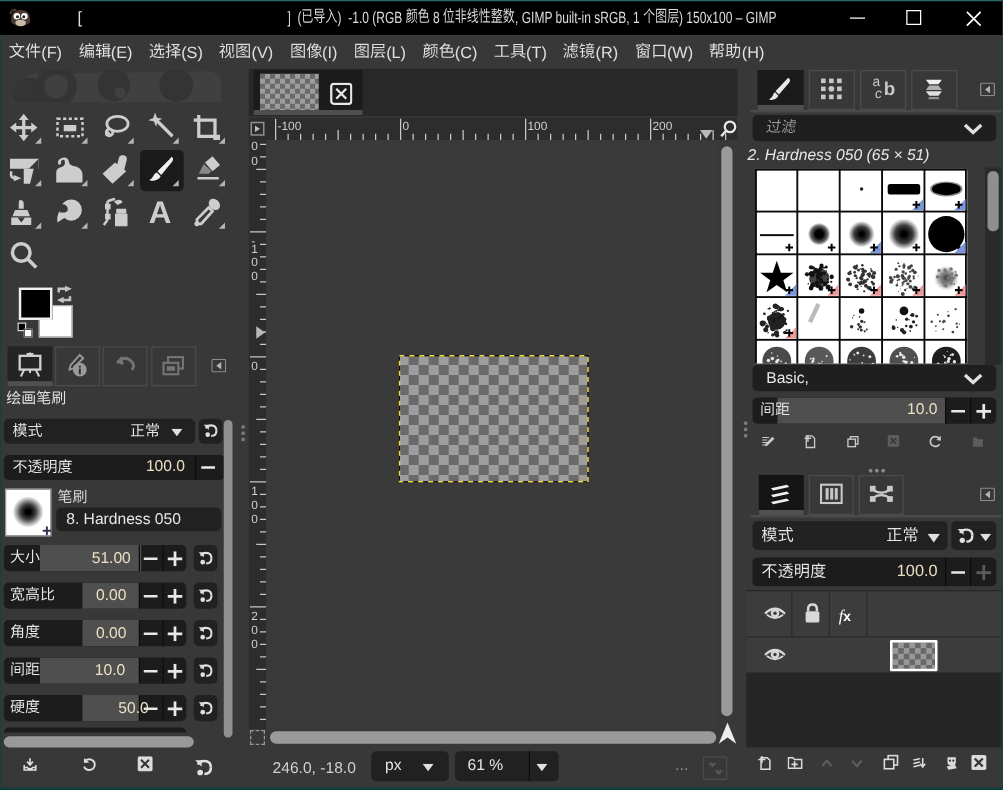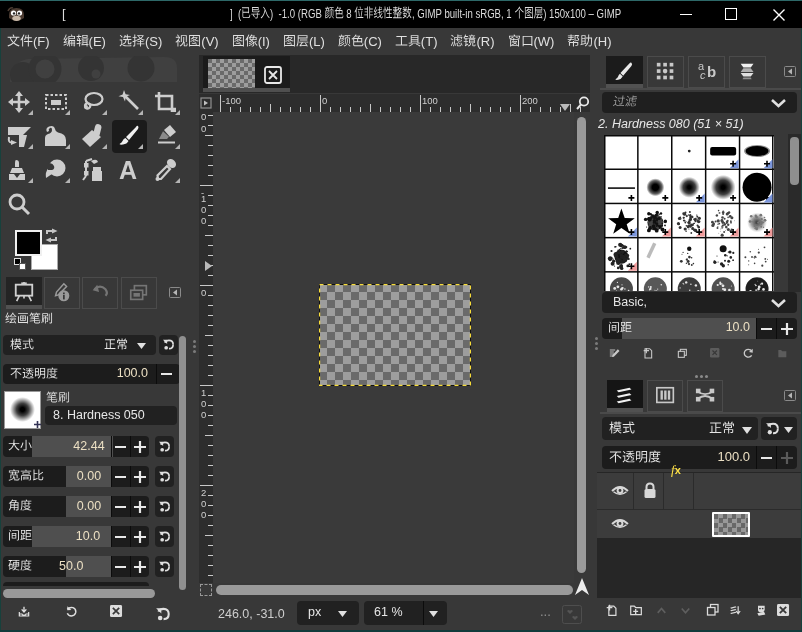--- a/index.html
+++ b/index.html
@@ -401,21 +401,21 @@
   </div>
 <div class="ab" style="left:45px;top:406px;width:132px;height:19px;background:#212121;border-radius:4px;color:#e6e6e6;font-size:12.5px;line-height:19px;padding-left:8px">8. Hardness 050</div>
 <div class="ab" style="left:3px;top:436px;width:146px;height:21px;background:#1c1c1c;border-radius:4px;overflow:hidden">
 <div class="ab" style="left:29px;top:0;width:81px;height:21px;background:#4f4f4f"></div>
 <div class="ab" style="left:108px;top:0;width:1px;height:21px;background:#0c0c0c"></div>
 <div class="ab" style="left:127px;top:0;width:1px;height:21px;background:#0c0c0c"></div>
 <div class="ab" style="left:112px;top:9.5px;width:11px;height:2px;background:#e8e8e8"></div>
 <svg class="ab" style="left:131px;top:4.5px" width="12" height="12" viewBox="0 0 12 12">
       <path d="M6 0 L6 12 M0 6 L12 6" stroke="#e8e8e8" stroke-width="2.2"></path>
     </svg>
-<div class="ab" style="left:56px;top:3px;width:60px;text-align:center;font-size:12.5px;color:#ebdfc3">42.44</div>
+<div class="ab" style="left:56px;top:3px;width:60px;text-align:center;font-size:12.5px;color:#ebdfc3">51.00</div>
 </div>
 <div class="ab" style="left:8px;top:439px">
     <svg width="24" height="14" viewBox="0 0 24 14" style="display:block" fill="#e6e6e6">
       <path transform="translate(0.0,10.56) scale(0.012000,-0.012000)" d="M461 839C460 760 461 659 446 553H62V476H433C393 286 293 92 43 -16C64 -32 88 -59 100 -78C344 34 452 226 501 419C579 191 708 14 902 -78C915 -56 939 -25 958 -8C764 73 633 255 563 476H942V553H526C540 658 541 758 542 839Z"></path>
       <path transform="translate(12.0,10.56) scale(0.012000,-0.012000)" d="M464 826V24C464 4 456 -2 436 -3C415 -4 343 -5 270 -2C282 -23 296 -59 301 -80C395 -81 457 -79 494 -66C530 -54 545 -31 545 24V826ZM705 571C791 427 872 240 895 121L976 154C950 274 865 458 777 598ZM202 591C177 457 121 284 32 178C53 169 86 151 103 138C194 249 253 430 286 577Z"></path>
     </svg>
   </div>
 <div class="ab" style="left:155px;top:436px;width:19px;height:21px;background:#212121;border-radius:4px"></div>
 <svg class="ab" style="left:158px;top:440px" width="13" height="13" viewBox="0 0 14 14">
 <path d="M12 7 Q12 2.5 7.5 2.5 Q4 2.5 3 5" fill="none" stroke="#e0e0e0" stroke-width="1.8"></path>
@@ -494,21 +494,21 @@
 <circle cx="4.5" cy="10.5" r="2" fill="#e0e0e0"></circle>
   </svg>
 <div class="ab" style="left:3px;top:556px;width:146px;height:21px;background:#1c1c1c;border-radius:4px;overflow:hidden">
 <div class="ab" style="left:63px;top:0;width:46px;height:21px;background:#4f4f4f"></div>
 <div class="ab" style="left:108px;top:0;width:1px;height:21px;background:#0c0c0c"></div>
 <div class="ab" style="left:127px;top:0;width:1px;height:21px;background:#0c0c0c"></div>
 <div class="ab" style="left:112px;top:9.5px;width:11px;height:2px;background:#e8e8e8"></div>
 <svg class="ab" style="left:131px;top:4.5px" width="12" height="12" viewBox="0 0 12 12">
       <path d="M6 0 L6 12 M0 6 L12 6" stroke="#e8e8e8" stroke-width="2.2"></path>
     </svg>
-<div class="ab" style="left:56px;top:3px;width:60px;text-align:left;font-size:12.5px;color:#ebdfc3">50.0</div>
+<div class="ab" style="left:56px;top:3px;width:60px;text-align:right;font-size:12.5px;color:#ebdfc3">50.0</div>
 </div>
 <div class="ab" style="left:8px;top:559px">
     <svg width="24" height="14" viewBox="0 0 24 14" style="display:block" fill="#e6e6e6">
       <path transform="translate(0.0,10.56) scale(0.012000,-0.012000)" d="M430 633V256H633C627 206 612 158 582 114C545 146 516 183 495 227L431 211C458 153 493 105 538 66C497 30 440 -1 360 -23C375 -37 396 -66 405 -82C488 -54 549 -18 593 24C678 -32 789 -66 924 -82C933 -62 952 -33 967 -17C832 -5 721 25 637 75C677 130 695 192 704 256H930V633H710V728H951V796H410V728H639V633ZM497 417H639V365L638 315H497ZM709 315 710 365V417H861V315ZM497 573H639V474H497ZM710 573H861V474H710ZM50 787V718H176C148 565 103 424 31 328C44 309 61 264 66 246C85 271 103 298 119 328V-34H184V46H381V479H185C211 554 232 635 247 718H388V787ZM184 411H317V113H184Z"></path>
       <path transform="translate(12.0,10.56) scale(0.012000,-0.012000)" d="M386 644V557H225V495H386V329H775V495H937V557H775V644H701V557H458V644ZM701 495V389H458V495ZM757 203C713 151 651 110 579 78C508 111 450 153 408 203ZM239 265V203H369L335 189C376 133 431 86 497 47C403 17 298 -1 192 -10C203 -27 217 -56 222 -74C347 -60 469 -35 576 7C675 -37 792 -65 918 -80C927 -61 946 -31 962 -15C852 -5 749 15 660 46C748 93 821 157 867 243L820 268L807 265ZM473 827C487 801 502 769 513 741H126V468C126 319 119 105 37 -46C56 -52 89 -68 104 -80C188 78 201 309 201 469V670H948V741H598C586 773 566 813 548 845Z"></path>
     </svg>
   </div>
 <div class="ab" style="left:155px;top:556px;width:19px;height:21px;background:#212121;border-radius:4px"></div>
 <svg class="ab" style="left:158px;top:560px" width="13" height="13" viewBox="0 0 14 14">
 <path d="M12 7 Q12 2.5 7.5 2.5 Q4 2.5 3 5" fill="none" stroke="#e0e0e0" stroke-width="1.8"></path>
@@ -676,21 +676,21 @@
 <rect x="1" y="1" width="150" height="100" fill="url(#chk)"></rect>
 <rect x="0.5" y="0.5" width="151" height="101" fill="none" stroke="#101010" stroke-width="1"></rect>
 <rect x="0.5" y="0.5" width="151" height="101" fill="none" stroke="#f7dc3a" stroke-width="1.4" stroke-dasharray="4 4"></rect>
 </svg>
 <div class="ab" style="left:577px;top:117px;width:9px;height:456px;background:#9a9a9a;border-radius:5px"></div>
 <div class="ab" style="left:216px;top:585px;width:357px;height:10px;background:#9a9a9a;border-radius:5px"></div>
 <div class="ab" style="left:200px;top:584px;width:12px;height:12px;border:1.4px dashed #989898"></div>
 <svg class="ab" style="left:573px;top:577px" width="18" height="19" viewBox="0 0 18 19">
     <path d="M9 1 L16 18 L9 13 L2 18 Z" fill="#ececec"></path>
   </svg>
-<div class="ab" style="left:218px;top:607px;font-size:12.5px;color:#cfcfcf">246.0, -31.0</div>
+<div class="ab" style="left:218px;top:607px;font-size:12.5px;color:#cfcfcf">246.0, -18.0</div>
 <div class="ab" style="left:297px;top:601px;width:62px;height:24px;background:#212121;border-radius:4px">
 <div class="ab" style="left:11px;top:4px;font-size:12.5px;color:#e6e6e6">px</div>
   </div>
 <svg class="ab" style="left:338px;top:611px" width="9" height="6" viewBox="0 0 9 6">
     <path d="M0 0 L9 0 L4.5 6 Z" fill="#e0e0e0"></path>
   </svg>
 <div class="ab" style="left:364px;top:601px;width:83px;height:24px;background:#212121;border-radius:4px">
 <div class="ab" style="left:10px;top:4px;font-size:12.5px;color:#e6e6e6">61 %</div>
 <div class="ab" style="left:59px;top:0;width:1px;height:24px;background:#0c0c0c"></div>
   </div>
@@ -758,21 +758,21 @@
 <div class="ab" style="left:602px;top:92px;width:195px;height:21px;background:#1f1f1f;border-radius:4px"></div>
 <div class="ab" style="left:613px;top:95px;transform:skewX(-8deg)">
     <svg width="24" height="14" viewBox="0 0 24 14" style="display:block" fill="#9a9a9a">
       <path transform="translate(0.0,10.56) scale(0.012000,-0.012000)" d="M79 774C135 722 199 649 227 602L290 646C259 693 193 763 137 813ZM381 477C432 415 493 327 521 275L584 313C555 365 492 449 441 510ZM262 465H50V395H188V133C143 117 91 72 37 14L89 -57C140 12 189 71 222 71C245 71 277 37 319 11C389 -33 473 -43 597 -43C693 -43 870 -38 941 -34C942 -11 955 27 964 47C867 37 716 28 599 28C487 28 402 36 336 76C302 96 281 116 262 128ZM720 837V660H332V589H720V192C720 174 713 169 693 168C673 167 603 167 530 170C541 148 553 115 557 93C651 93 712 94 747 107C783 119 796 141 796 192V589H935V660H796V837Z"></path>
       <path transform="translate(12.0,10.56) scale(0.012000,-0.012000)" d="M528 198V18C528 -46 548 -62 627 -62C643 -62 752 -62 768 -62C833 -62 851 -35 857 74C840 79 815 87 803 97C799 4 794 -8 762 -8C738 -8 649 -8 633 -8C596 -8 590 -4 590 19V198ZM448 197C433 130 406 41 369 -12L421 -35C457 20 483 111 499 180ZM616 240C655 193 699 128 717 85L765 114C747 156 703 220 662 266ZM803 197C852 130 899 37 916 -21L968 4C950 63 900 152 852 219ZM88 767C144 733 212 681 246 645L292 697C258 731 189 780 133 813ZM42 500C99 469 170 422 205 390L249 443C213 475 140 519 85 548ZM63 -10 127 -51C173 39 227 158 268 259L211 300C167 192 105 65 63 -10ZM326 651V440C326 300 316 103 228 -38C242 -46 272 -71 282 -85C378 67 395 290 395 439V592H874C862 557 849 522 835 498L890 483C913 522 937 586 958 642L912 654L901 651H639V714H915V772H639V840H567V651ZM540 578V490L432 481L437 424L540 433V394C540 326 563 309 652 309C671 309 797 309 816 309C884 309 904 331 911 420C893 424 866 433 852 443C848 376 842 367 809 367C782 367 678 367 657 367C614 367 607 372 607 395V439L795 456L790 510L607 495V578Z"></path>
     </svg>
   </div>
 <svg class="ab" style="left:770px;top:98px" width="17" height="10" viewBox="0 0 17 10">
     <path d="M2 2 L8.5 8 L15 2" fill="none" stroke="#e0e0e0" stroke-width="2.6"></path>
   </svg>
-<div class="ab" style="left:598px;top:117px;font-size:12.5px;font-style:italic;color:#e8e8e8">2. Hardness 080 (51 × 51)</div>
+<div class="ab" style="left:598px;top:117px;font-size:12.5px;font-style:italic;color:#e8e8e8">2. Hardness 050 (65 × 51)</div>
 <svg class="ab" style="left:604px;top:135px" width="170" height="156" viewBox="0 0 170 156">
     <defs>
       <radialGradient id="soft">
         <stop offset="15%" stop-color="#000"></stop>
         <stop offset="55%" stop-color="#000" stop-opacity="0.75"></stop>
         <stop offset="95%" stop-color="#000" stop-opacity="0"></stop>
       </radialGradient>
       <radialGradient id="soft2">
         <stop offset="35%" stop-color="#000"></stop>
         <stop offset="75%" stop-color="#000" stop-opacity="0.6"></stop>
@@ -1412,21 +1412,21 @@
 <svg class="ab" style="left:611px;top:484px" width="18" height="14" viewBox="0 0 18 14">
 <path d="M1 7 Q9 -1 17 7" fill="none" stroke="#d8d8d8" stroke-width="1.8"></path>
 <path d="M2.5 7.8 Q9 13 15.5 7.8" fill="none" stroke="#d8d8d8" stroke-width="1.4"></path>
 <circle cx="9" cy="6.5" r="3.4" fill="#d8d8d8"></circle>
     <circle cx="9" cy="6.5" r="1.4" fill="#3c3c3c"></circle>
   </svg>
 <svg class="ab" style="left:643px;top:482px" width="14" height="17" viewBox="0 0 14 17">
 <path d="M3.5 7 L3.5 5 Q3.5 1.5 7 1.5 Q10.5 1.5 10.5 5 L10.5 7" fill="none" stroke="#d8d8d8" stroke-width="2"></path>
 <rect x="1.5" y="7" width="11" height="9" rx="1.5" fill="#d8d8d8"></rect>
   </svg>
-<div class="ab" style="left:671px;top:462px;width:24px;font-size:13px;color:#fde047"><i style="font-family:'Liberation Serif',serif">f</i><b style="font-size:11px">x</b></div>
+<div class="ab" style="left:671px;top:485px;width:24px;font-size:13px;color:#ffffff"><i style="font-family:'Liberation Serif',serif">f</i><b style="font-size:11px">x</b></div>
 <svg class="ab" style="left:611px;top:517px" width="18" height="14" viewBox="0 0 18 14">
 <path d="M1 7 Q9 -1 17 7" fill="none" stroke="#d8d8d8" stroke-width="1.8"></path>
 <path d="M2.5 7.8 Q9 13 15.5 7.8" fill="none" stroke="#d8d8d8" stroke-width="1.4"></path>
 <circle cx="9" cy="6.5" r="3.4" fill="#d8d8d8"></circle>
     <circle cx="9" cy="6.5" r="1.4" fill="#3c3c3c"></circle>
   </svg>
 <div class="ab" style="left:712px;top:512px;width:38px;height:25px;background:#fff;border-radius:1px"></div>
 <div class="ab" style="left:714px;top:514px;width:34px;height:21px;background:conic-gradient(#989898 90deg,#686868 0 180deg,#989898 0 270deg,#686868 0) 0 0/9px 9px"></div>
 <div class="ab" style="left:606px;top:604px">
     <svg width="17" height="17" viewBox="0 0 24 24">

